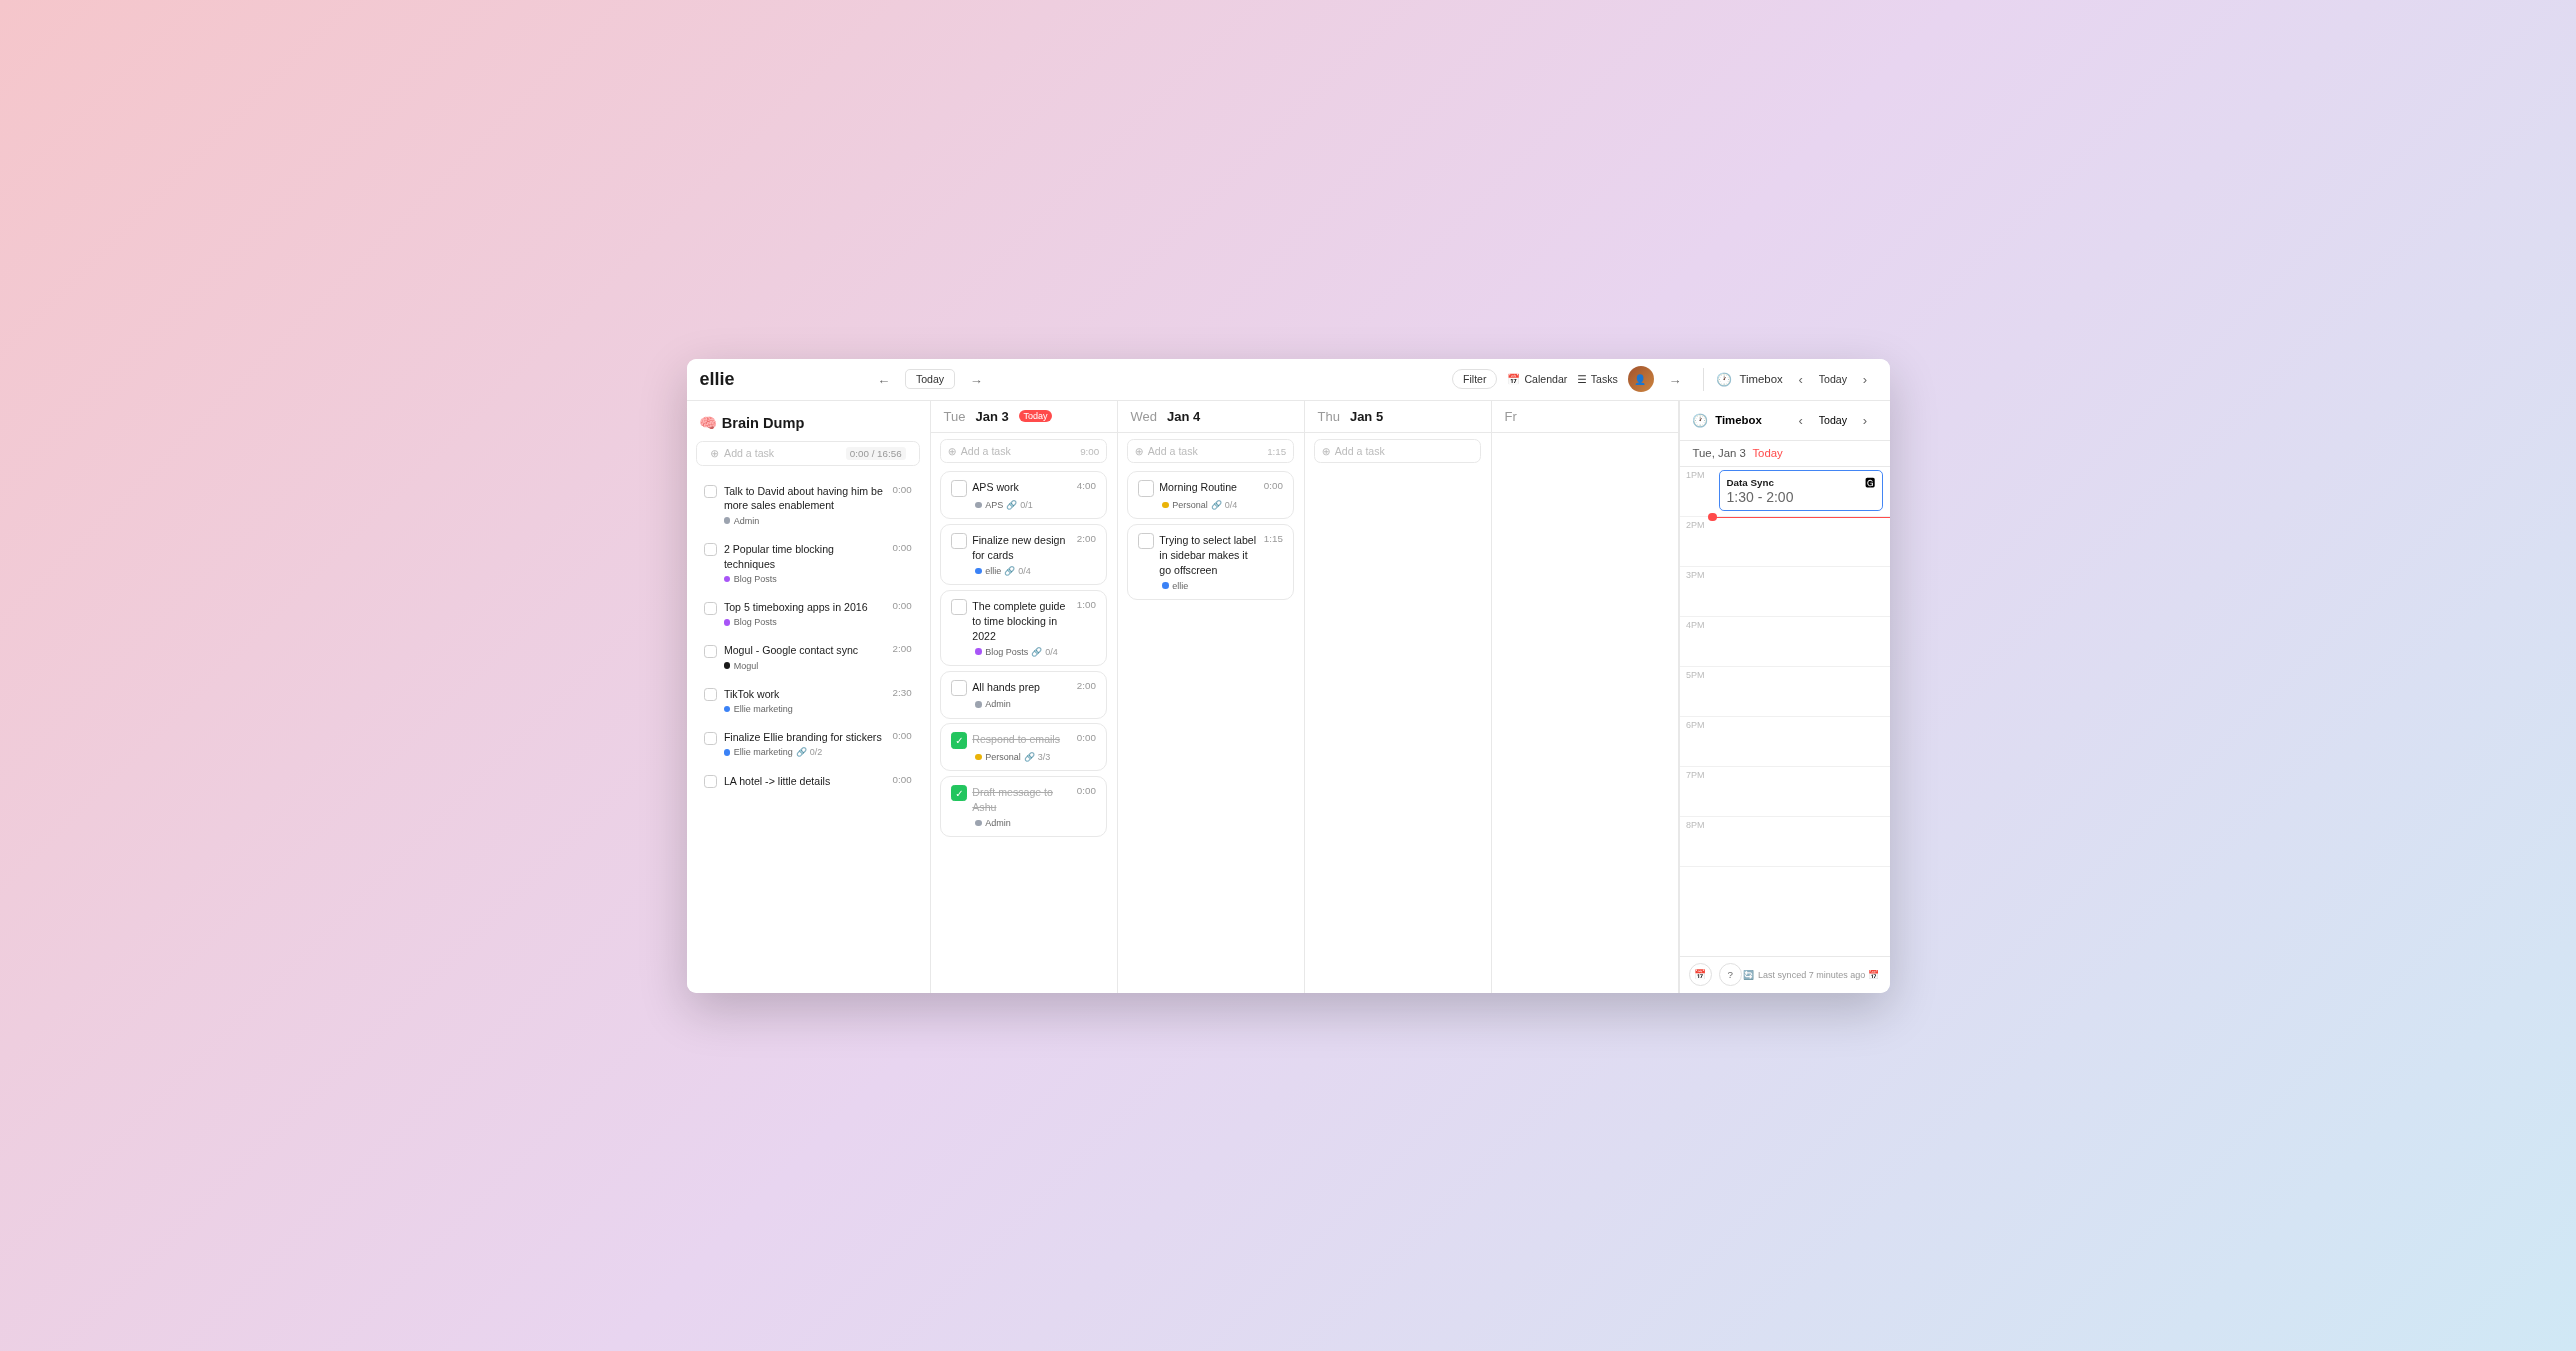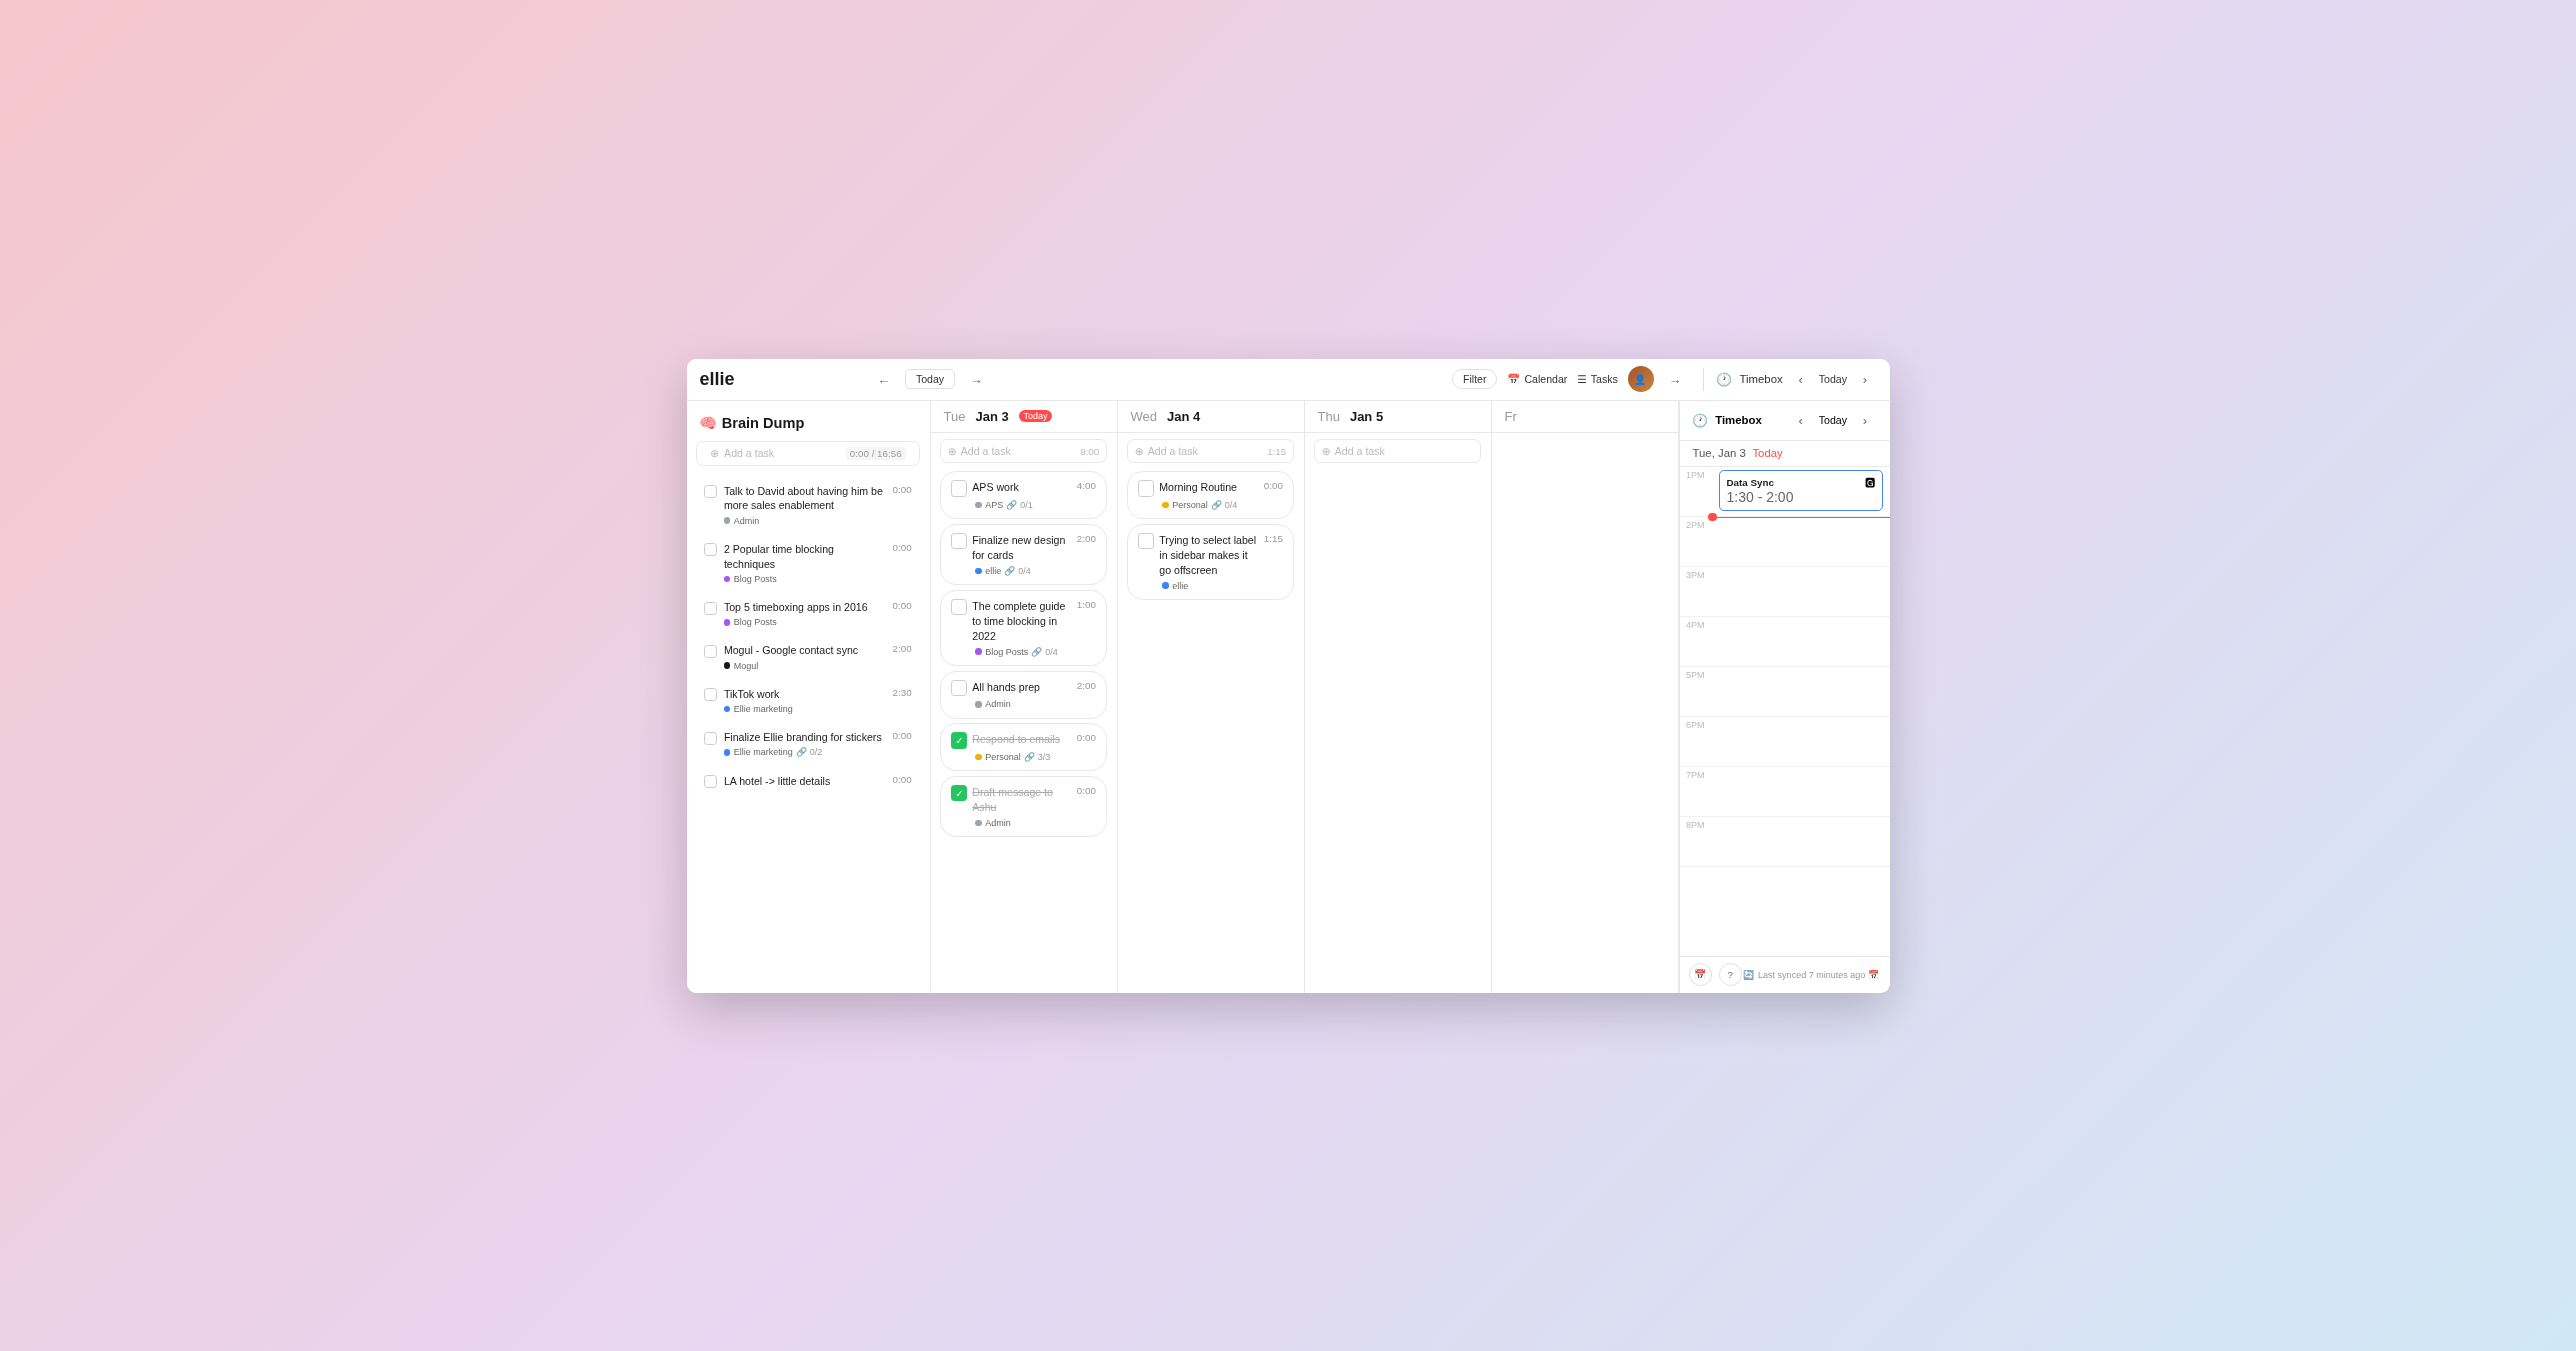--- a/index.html
+++ b/index.html
@@ -248,21 +248,21 @@
       justify-content: space-between;
       padding: 4.9px 6.5px;
       border: 0.8px solid #e8e8e8;
       border-radius: 6.5px;
       margin-bottom: 3.3px;
       font-size: 10.6px;
       color: #bbb;
     }
     .cal-task-card {
       border: 0.8px solid #e8e8e8;
-      border-radius: 16px;
+      border-radius: 10px;
       padding: 8.1px 9.8px;
       background: #fff;
       cursor: pointer;
     }
     .cal-task-header {
       display: flex;
       justify-content: space-between;
       align-items: flex-start;
     }
     .cal-task-title {

